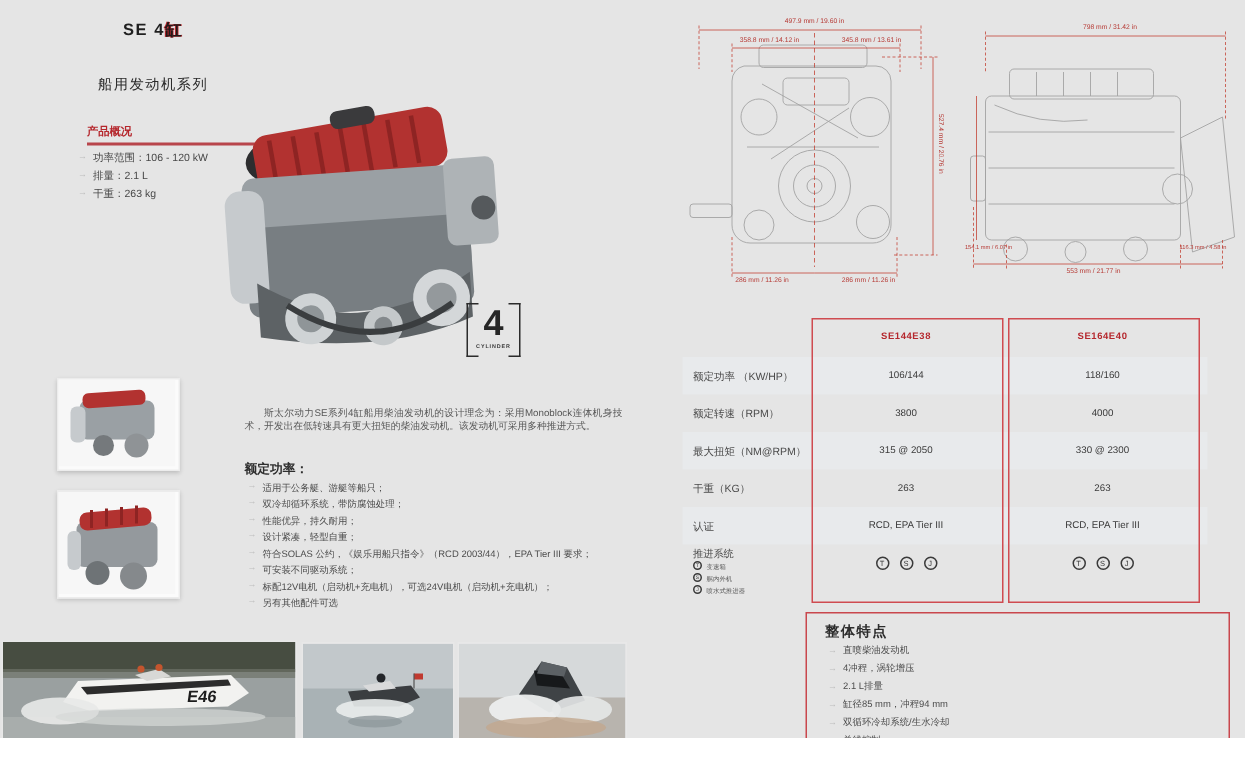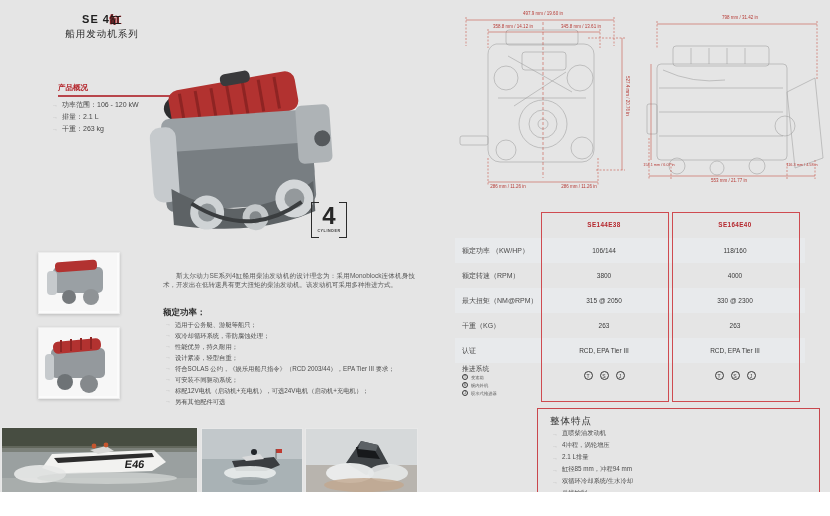--- a/index.html
+++ b/index.html
@@ -3,21 +3,21 @@
 <meta charset="utf-8">
 <style>
   html,body{margin:0;padding:0;background:#ffffff;}
   body{font-family:"Liberation Sans","DejaVu Sans",sans-serif;color:#3c3c3c;}
   #sheet{position:relative;width:830px;height:492px;background:#e5e5e5;overflow:hidden;}
 
   
   .title-block{position:absolute;left:52px;top:12px;width:100px;text-align:center;}
   .title-main{font-size:11px;font-weight:bold;color:#1f1f1f;letter-spacing:1px;}
   .title-main .hl{color:#201a1a;text-shadow:0.6px 0 0 #c0272d,-0.6px 0 0 #c0272d;}
-  .title-sub{font-size:9.5px;color:#2a2a2a;margin-top:1px;letter-spacing:1px;}
+  .title-sub{font-size:9.5px;color:#2a2a2a;margin-top:23px;letter-spacing:1px;}
 
   .red-label{position:absolute;left:58px;top:83px;font-size:7.5px;font-weight:bold;color:#b5272d;}
   .red-line{position:absolute;left:58px;top:95px;width:120px;height:2px;background:#b8454b;}
 
   .ov-item{position:absolute;left:52px;width:150px;font-size:7px;color:#474747;display:flex;align-items:center;}
   .arrow{color:#bdbdbd;font-size:6px;margin-right:4px;flex:none;}
   .arrow::before{content:"\2192";}
 
   .engine-photo{position:absolute;left:133px;top:52px;width:218px;height:215px;}
   .badge{position:absolute;left:311px;top:202px;width:36px;height:40px;text-align:center;}
@@ -51,21 +51,21 @@
   .cell{position:absolute;width:126px;height:25px;line-height:25px;text-align:center;font-size:6.5px;color:#3a3a3a;z-index:2;}
   .prop-icons{position:absolute;width:126px;top:371px;height:12px;display:flex;justify-content:center;gap:7px;z-index:2;}
   .circ{width:9px;height:9px;border:0.9px solid #3a3a3a;border-radius:50%;font-size:5px;line-height:9px;text-align:center;color:#3a3a3a;box-sizing:border-box;}
   .prop-label{position:absolute;left:462px;top:364px;font-size:6.8px;color:#4a4a4a;z-index:2;}
   .legend-row{position:absolute;left:462px;display:flex;align-items:center;z-index:2;}
   .legend-row .circ{width:6px;height:6px;font-size:3.4px;line-height:5.5px;margin-right:3px;border-width:0.7px;}
   .legend-row .lg-text{font-size:4.3px;color:#5a5a5a;}
 
   
   .overall-box{position:absolute;left:537px;top:408px;width:283px;height:96px;border:1.6px solid #c9474d;box-sizing:border-box;}
-  .overall-title{position:absolute;left:550px;top:415px;font-size:9.5px;font-weight:normal;color:#2d2d2d;letter-spacing:1px;}
+  .overall-title{position:absolute;left:550px;top:415px;font-size:9.5px;font-weight:bold;color:#2d2d2d;letter-spacing:1px;}
   .of-item{position:absolute;left:552px;width:250px;font-size:6.3px;color:#4c4c4c;display:flex;align-items:center;}
 </style>
 </head>
 <body>
 
 <div id="sheet">
 
   <div class="title-block">
     <div class="title-main"><span>SE 4</span><span class="hl">缸</span></div>
     <div class="title-sub">船用发动机系列</div>

